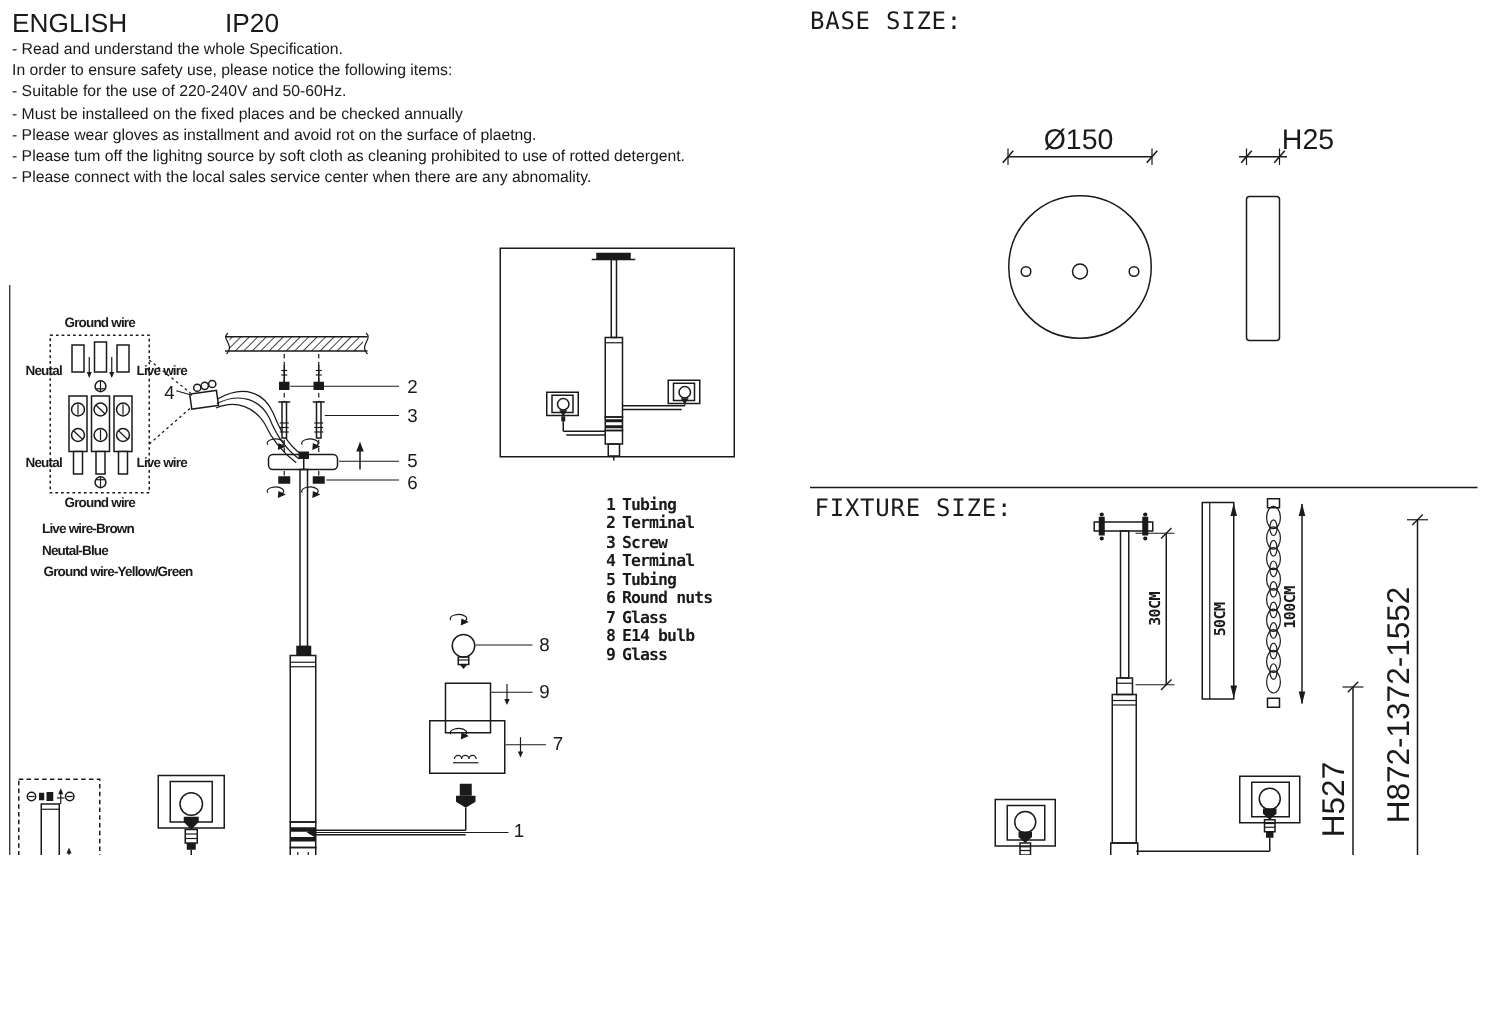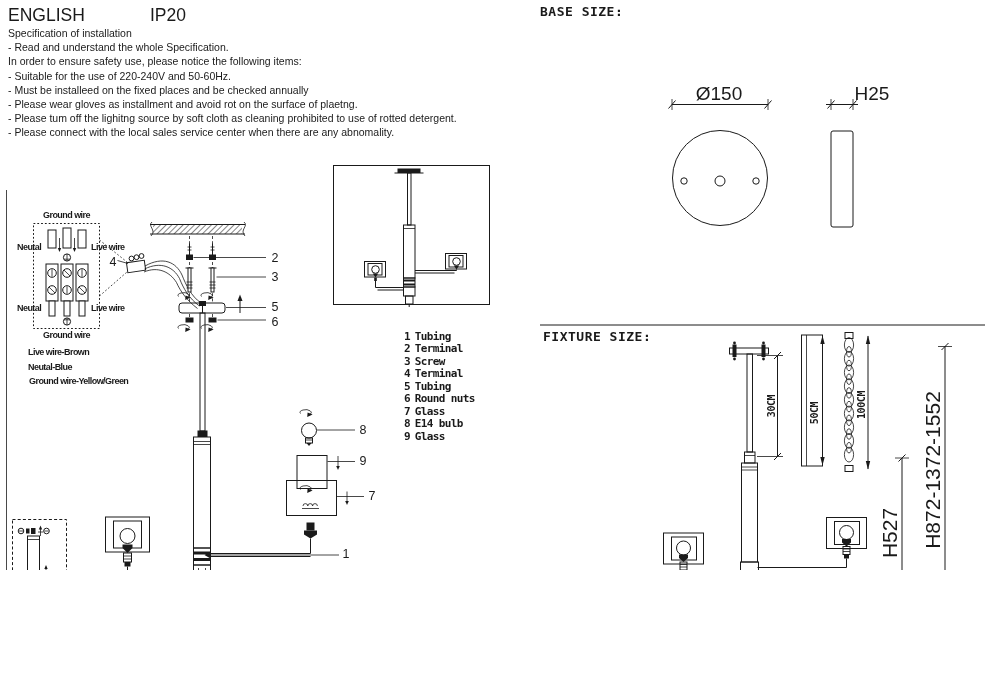--- a/index.html
+++ b/index.html
@@ -2,21 +2,21 @@
 <html><head>
 <meta charset="utf-8">
 <style>
   html,body{margin:0;padding:0;background:#fff}
   .page{position:relative;width:1000px;height:570px;background:#fff;color:#1a1a1a;
         font-family:"Liberation Sans",sans-serif;overflow:hidden}
   .abs{position:absolute;white-space:nowrap}
   .ctr{transform:translate(-50%,-50%)}
   .rot{transform:translate(-50%,-50%) rotate(-90deg)}
   .h1{font-size:17.5px}
-  .sec{font-size:13px;letter-spacing:.5px;font-family:"DejaVu Sans Mono",monospace;font-weight:bold}
+  .sec{font-size:16px;letter-spacing:.5px;font-family:"DejaVu Sans Mono",monospace;font-weight:normal}
   .spec{font-size:10.5px;line-height:14.2px}
   .wl{font-size:9px;letter-spacing:-.55px;font-family:Liberation Sans, sans-serif;font-weight:bold}
   .parts{font-size:11px;letter-spacing:-.6px;line-height:12.45px;font-family:"DejaVu Sans Mono",monospace;font-weight:bold}
   .pnum{margin-right:4.6px}
   .dim{font-size:19px}
   .dimr{font-size:10px;letter-spacing:-.4px;font-family:"DejaVu Sans Mono",monospace;font-weight:bold}
   .dimh{font-size:21px}
   .co{font-size:12.5px}
   .pc{font-size:19px}
   svg.art{position:absolute;left:0;top:0}
@@ -362,21 +362,20 @@
     <line class="lt" x1="47" y1="656" x2="47" y2="665"></line>
         <polygon class="fb" points="45.3,663.5 48.7,663.5 47,667.5"></polygon>
     <circle class="ln" cx="52" cy="661" r="2.8"></circle>
   </g>
 </svg>
 
 <div class="abs h1" style="left:8px;top:5px">ENGLISH</div>
 <div class="abs h1" style="left:150px;top:5px">IP20</div>
 
 <div class="abs spec" style="left:8px;top:26px">
-  <div>Specification of installation</div>
   <div>- Read and understand the whole Specification.</div>
   <div>In order to ensure safety use, please notice the following items:</div>
   <div>- Suitable for the use of 220-240V and 50-60Hz.</div>
   <div>- Must be installeed on the fixed places and be checked annually</div>
   <div>- Please wear gloves as installment and avoid rot on the surface of plaetng.</div>
   <div>- Please tum off the lighitng source by soft cloth as cleaning prohibited to use of rotted detergent.</div>
   <div>- Please connect with the local sales service center when there are any abnomality.</div>
 </div>
 
 <div class="abs sec" style="left:540px;top:4px">BASE SIZE:</div>

